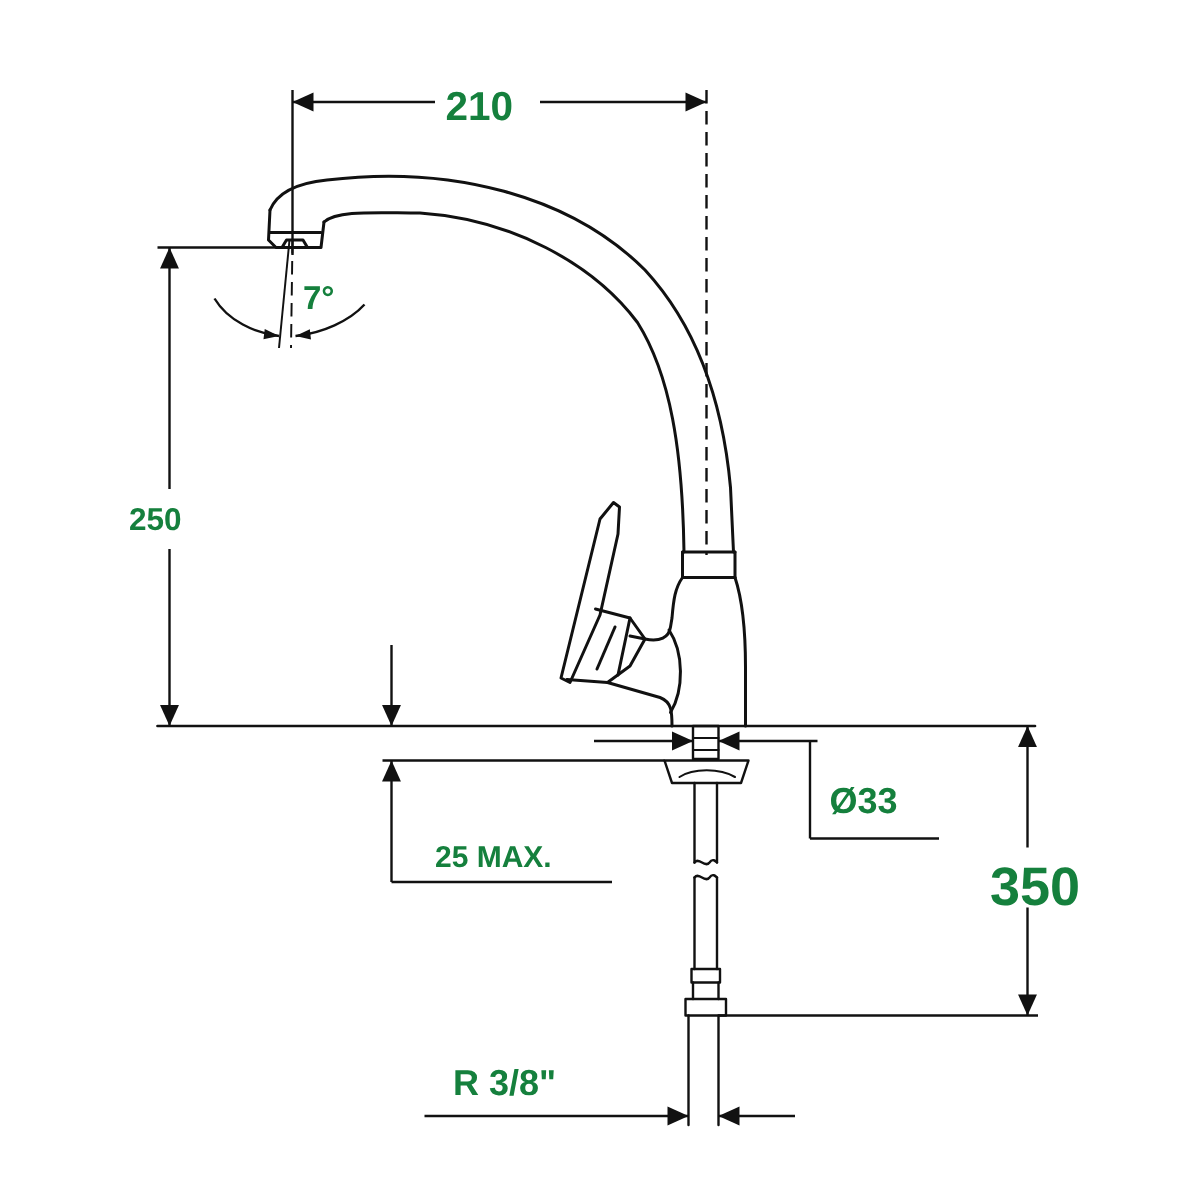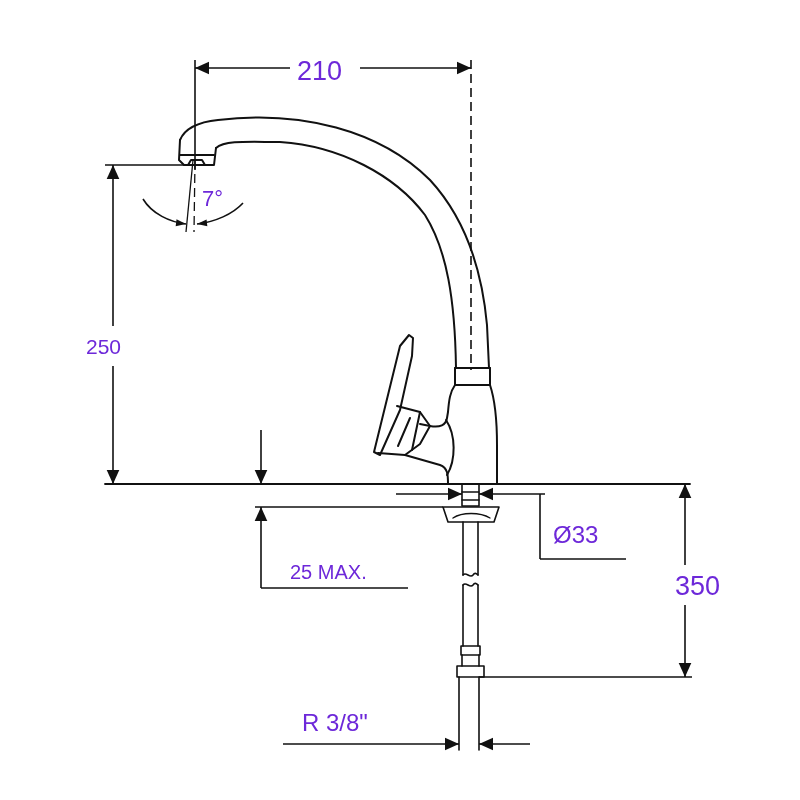--- a/index.html
+++ b/index.html
@@ -1,32 +1,32 @@
 <!DOCTYPE html>
 <html><head>
   <meta charset="utf-8">
   <style>
     html, body { margin: 0; padding: 0; background: #ffffff; }
     body { width: 800px; height: 800px; position: relative; overflow: hidden; font-family: "Liberation Sans", sans-serif; }
     #drawing { position: absolute; left: 0; top: 0; width: 800px; height: 800px; }
     .label {
       position: absolute;
       font-family: "Liberation Sans", sans-serif;
-      font-weight: normal;
-      color: #6d28d9;
+      font-weight: bold;
+      color: #15803d;
       background: transparent;
       white-space: nowrap;
       line-height: 1;
     }
     #lbl-210 { left: 297px; top: 58px; font-size: 27px; }
     #lbl-7 { left: 202px; top: 188px; font-size: 22px; }
     #lbl-250 { left: 86px; top: 336px; font-size: 21px; }
     #lbl-d33 { left: 553px; top: 523px; font-size: 24px; }
     #lbl-25max { left: 290px; top: 562px; font-size: 20px; }
-    #lbl-350 { left: 675px; top: 573px; font-size: 27px; }
+    #lbl-350 { left: 660px; top: 573px; font-size: 36px; }
     #lbl-r38 { left: 302px; top: 711px; font-size: 24px; }
   </style>
 </head>
 <body>
 
 <svg id="drawing" viewBox="0 0 800 800" width="800" height="800" xmlns="http://www.w3.org/2000/svg">
   <defs>
     <marker id="arrow" viewBox="0 0 10 10" refX="10" refY="5" markerWidth="12" markerHeight="10" markerUnits="userSpaceOnUse" orient="auto-start-reverse">
       <path d="M0,1.5 L10,5 L0,8.5 z" fill="#111"></path>
     </marker>

